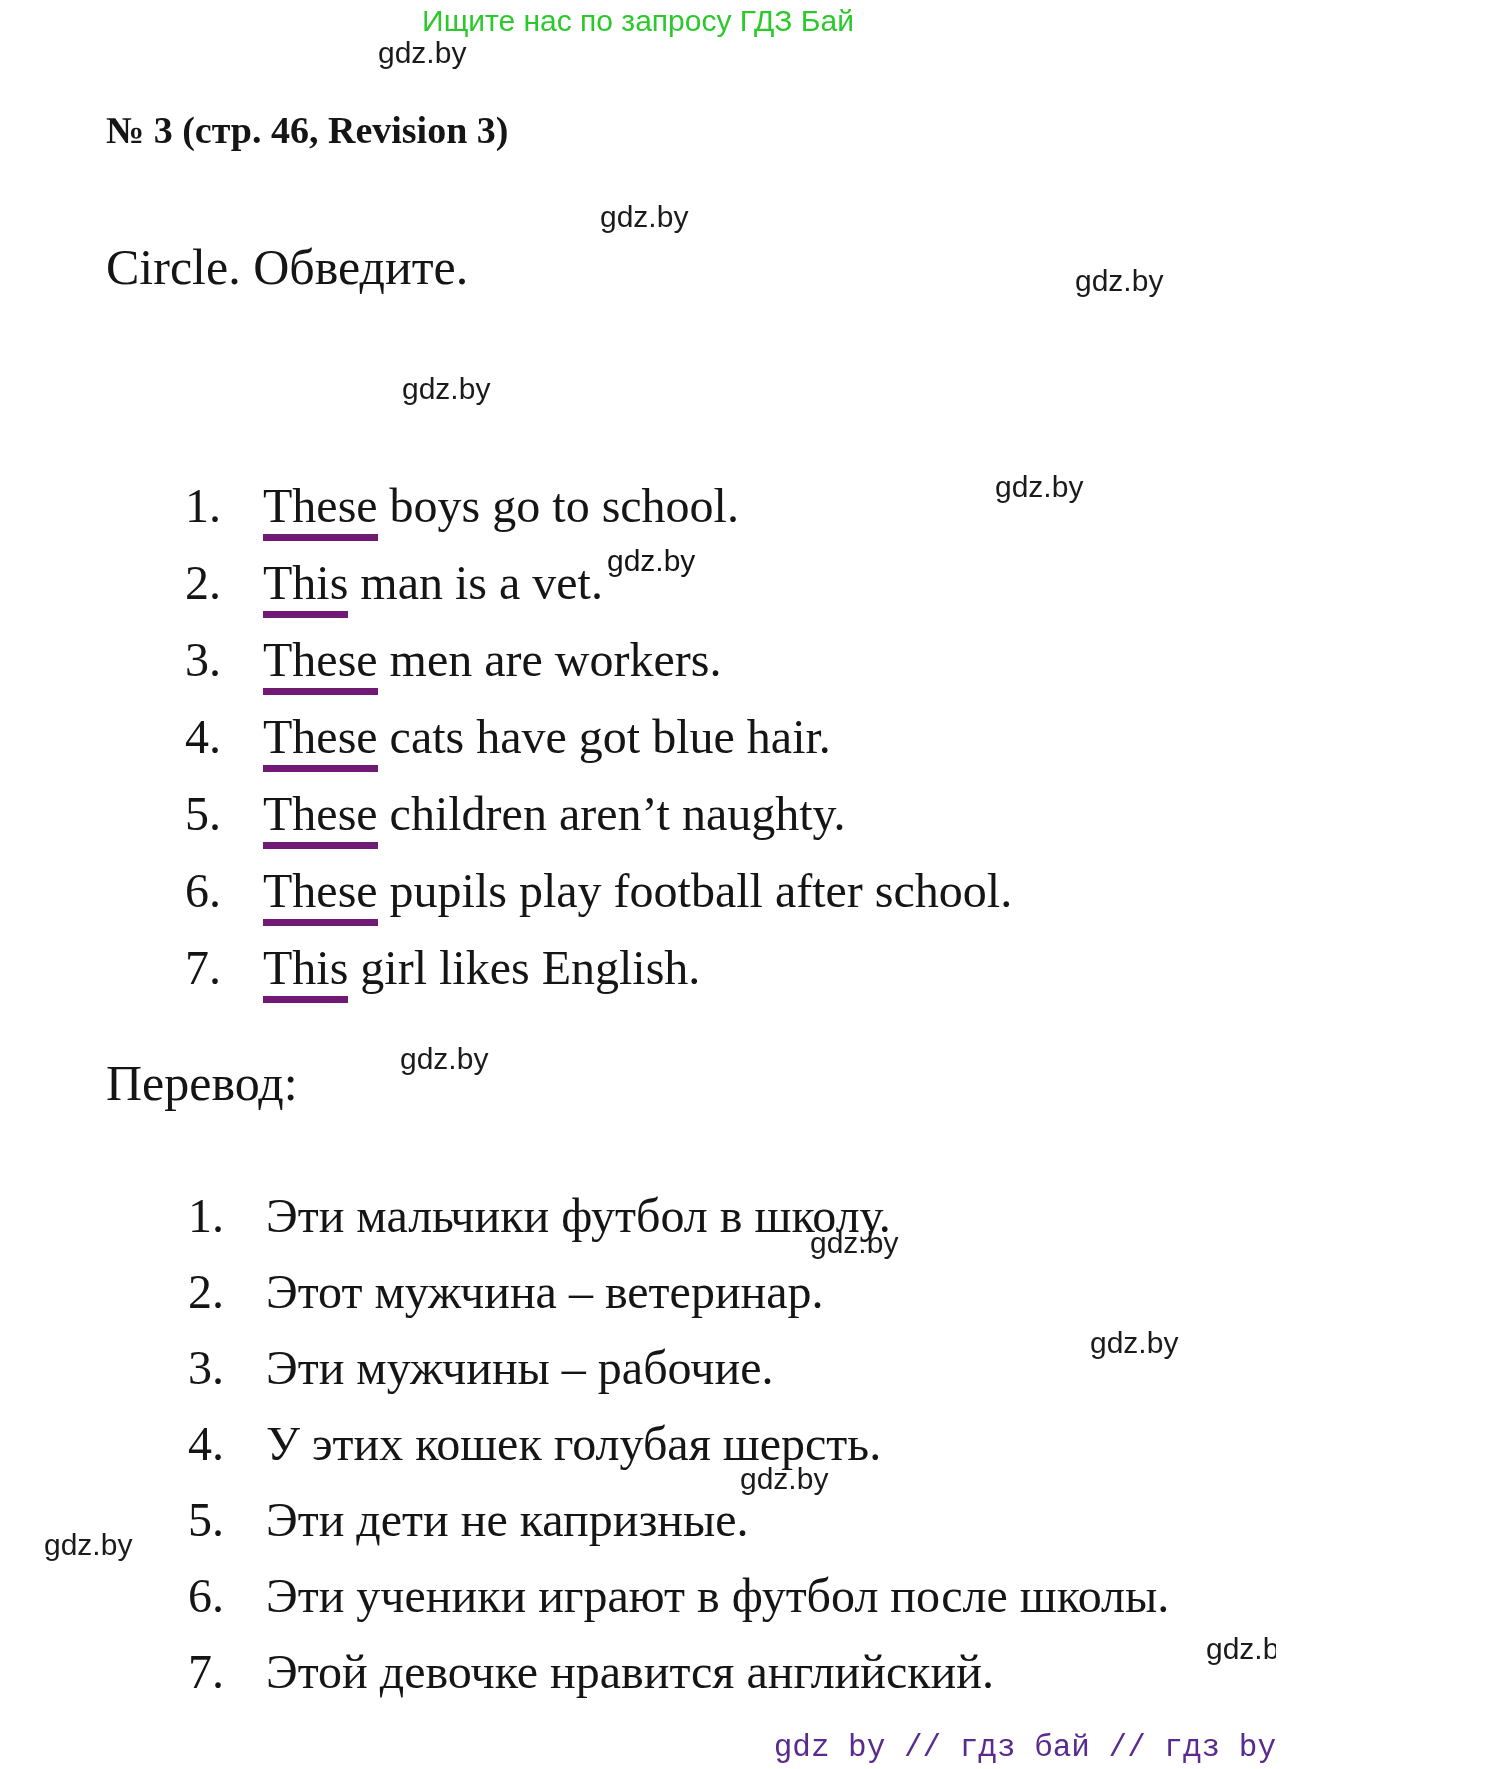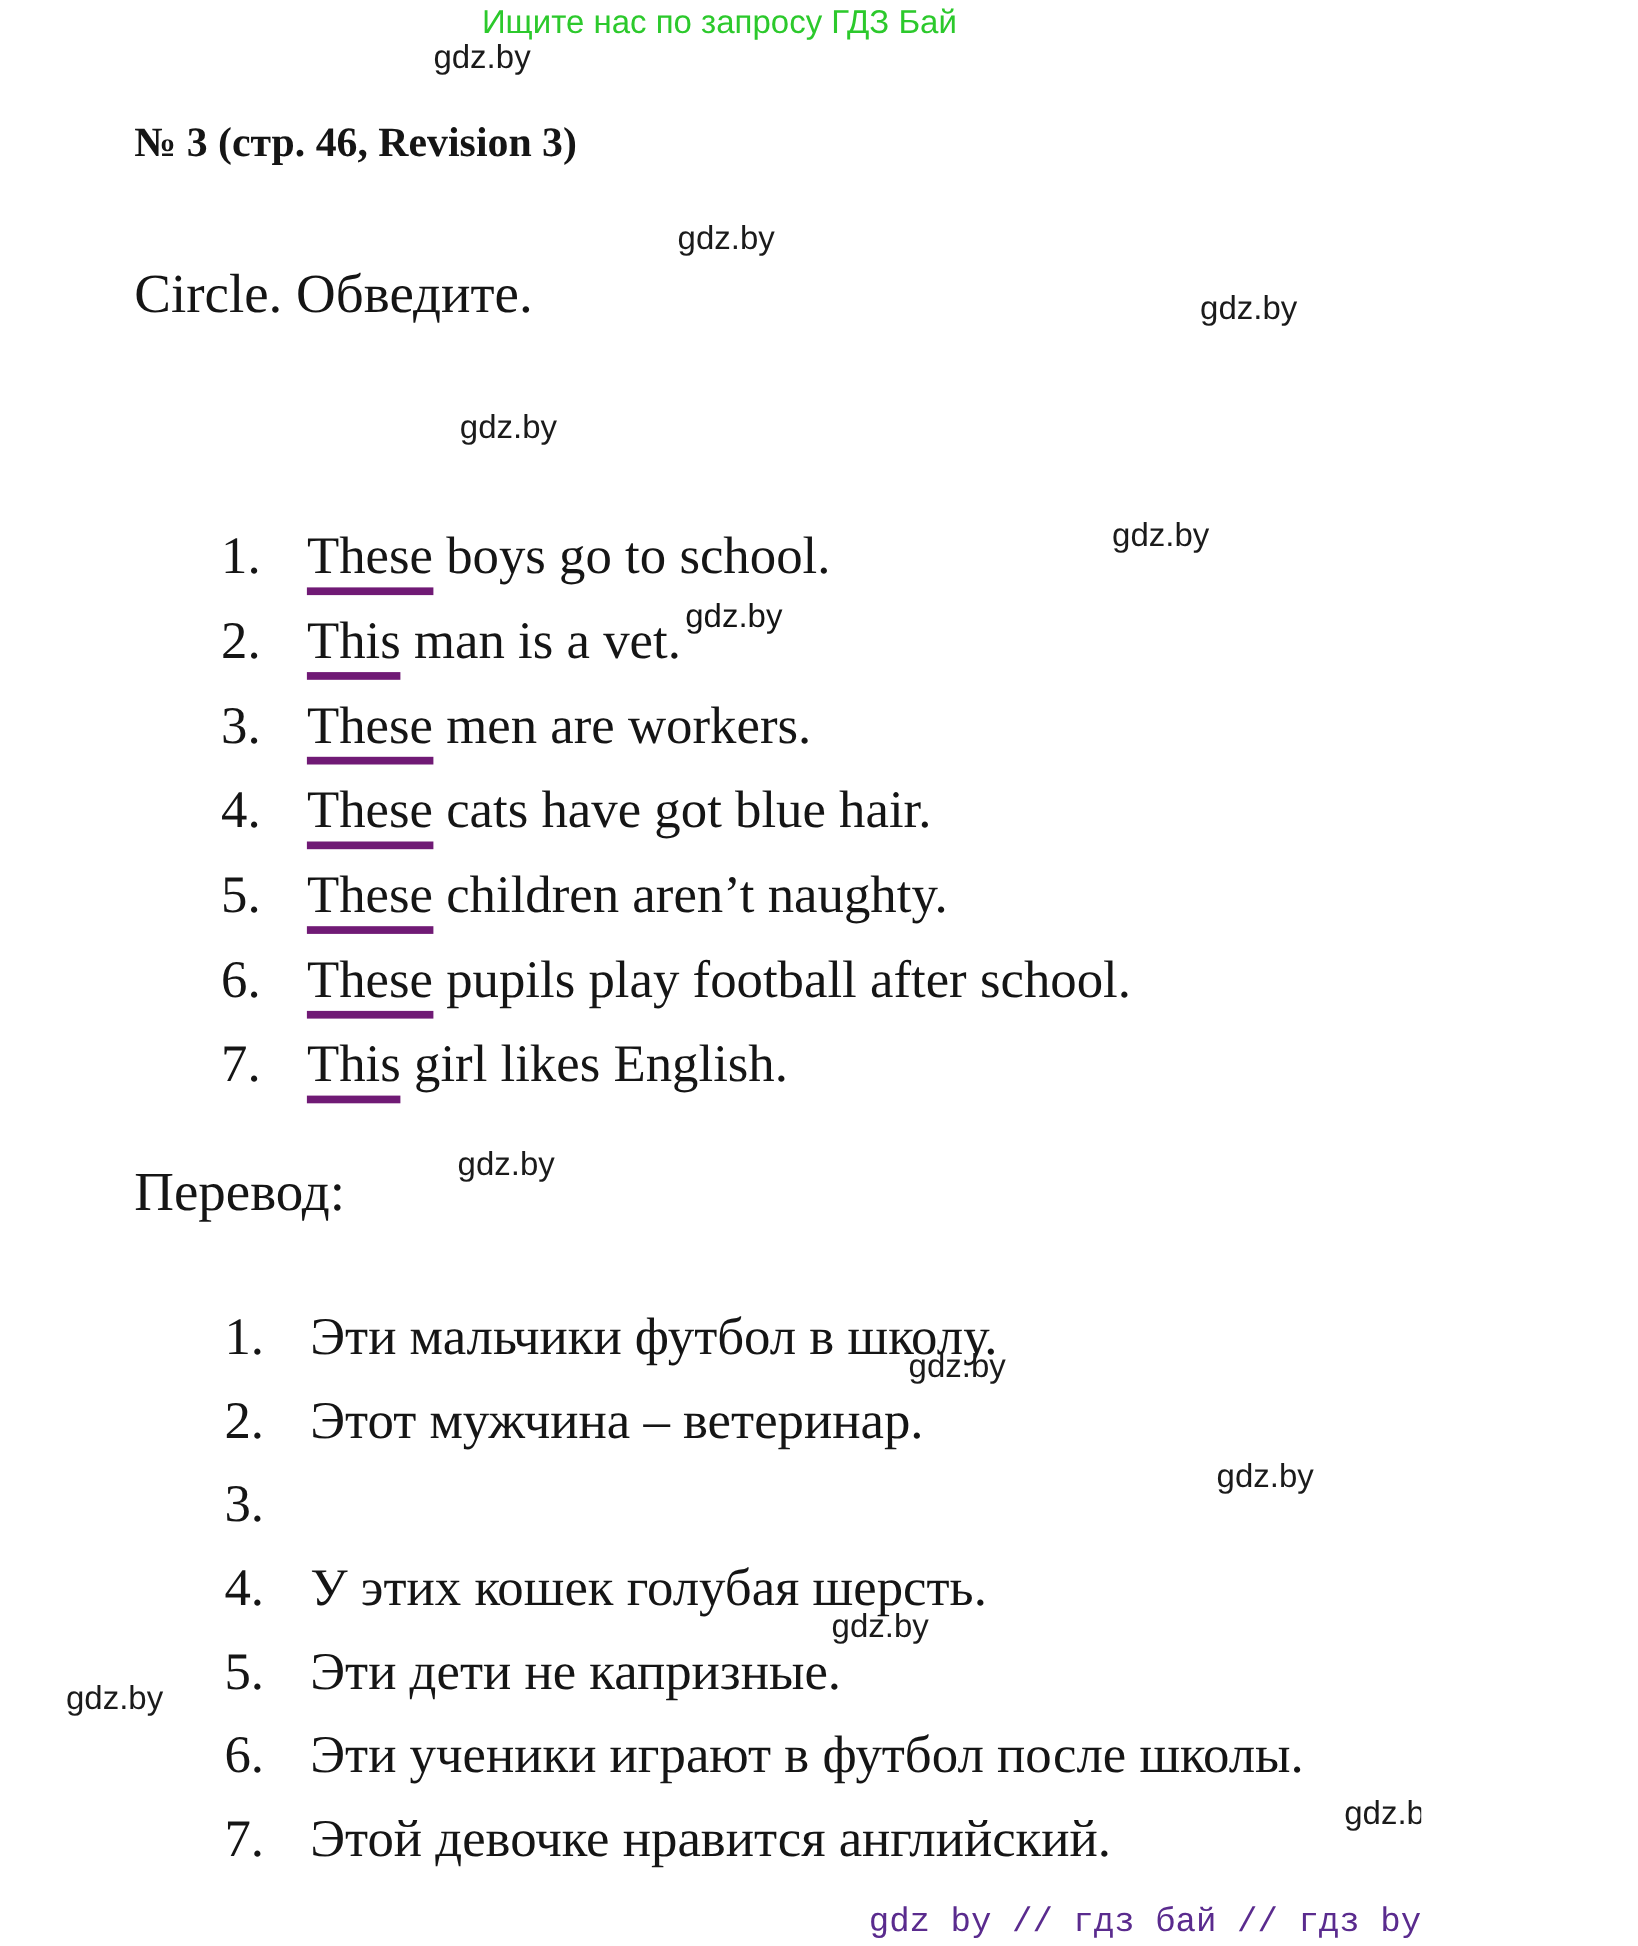--- a/index.html
+++ b/index.html
@@ -4,21 +4,20 @@
 <style>
   html,body{margin:0;padding:0;background:#ffffff;}
   .page{
     position:relative;
     width:1276px;
     height:1769px;
     background:#ffffff;
     overflow:hidden;
     color:#151515;
     font-family:"Liberation Serif","DejaVu Serif",serif;
-    margin-left:16px;
   }
   .promo{
     position:absolute;
     top:4px;left:0;right:0;
     text-align:center;
     font-family:"Liberation Sans","DejaVu Sans",sans-serif;
     font-size:30px;
     color:#2cc92c;
   }
   .wm{
@@ -160,20 +159,21 @@
     <div class="row">
       <span class="num">1.</span>
       <span class="txt">Эти мальчики футбол в школу.</span>
     </div>
     <div class="row">
       <span class="num">2.</span>
       <span class="txt">Этот мужчина – ветеринар.</span>
     </div>
     <div class="row">
       <span class="num">3.</span>
+      <span class="txt">Эти мужчины – рабочие.</span>
     </div>
     <div class="row">
       <span class="num">4.</span>
       <span class="txt">У этих кошек голубая шерсть.</span>
     </div>
     <div class="row">
       <span class="num">5.</span>
       <span class="txt">Эти дети не капризные.</span>
     </div>
     <div class="row">

